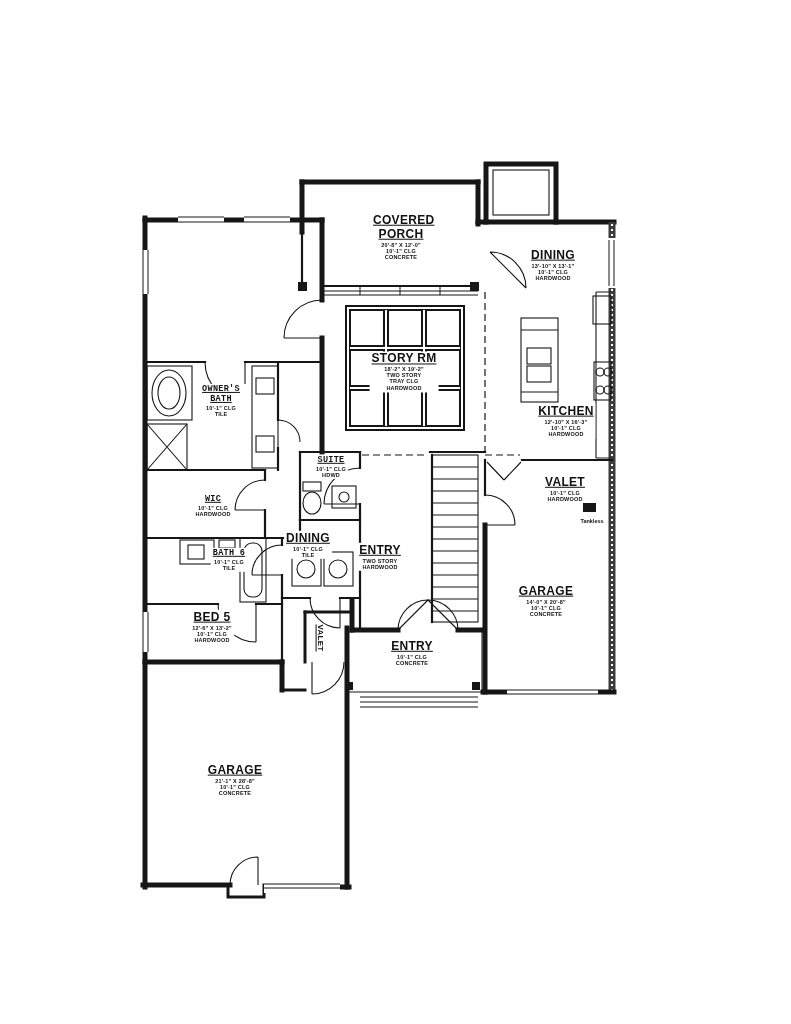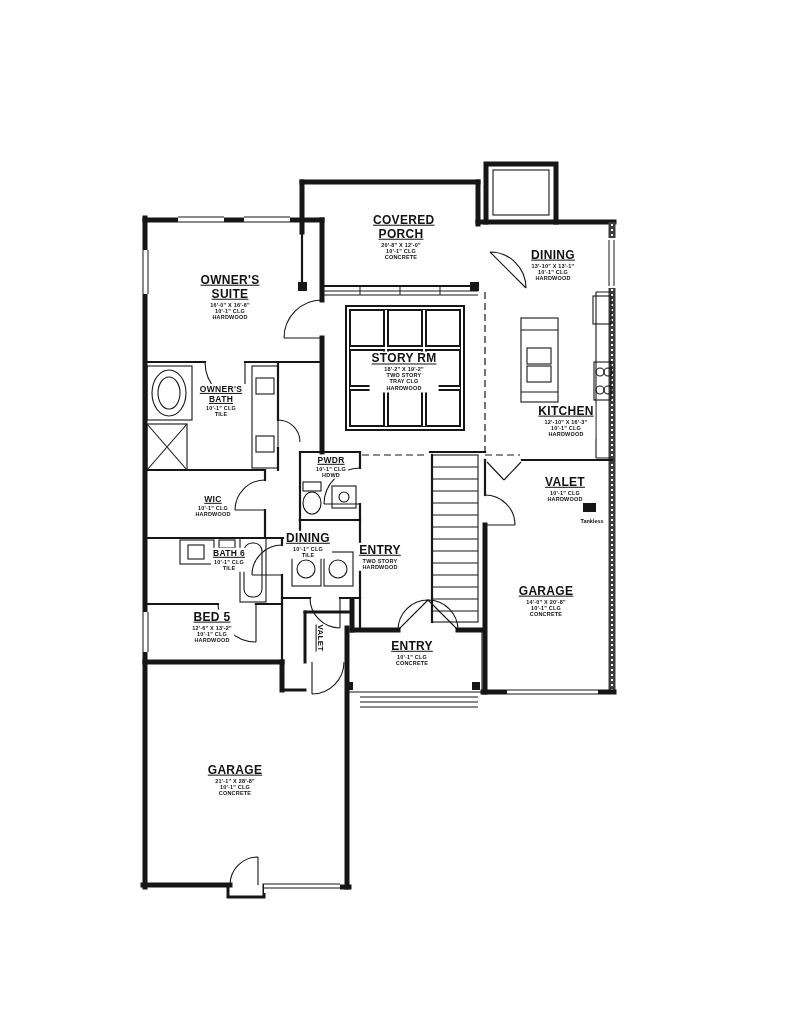--- a/index.html
+++ b/index.html
@@ -16,21 +16,21 @@
   .wgx{stroke:#ffffff;stroke-width:2;stroke-dasharray:2 3;fill:none;}
   .post{fill:#161616;stroke:none;}
   .gridbar{stroke:#161616;stroke-width:6;fill:none;}
   .gridcore{stroke:#ffffff;stroke-width:2;fill:none;}
   .winbg{fill:#ffffff;stroke:none;}
   .win{stroke:#161616;stroke-width:1;fill:none;}
   .room-label{position:absolute;transform:translate(-50%,-50%);text-align:center;
               background:#fff;padding:1px 2px;line-height:1.15;}
   .rn{display:block;font-weight:bold;font-size:12px;letter-spacing:.3px;
       text-decoration:underline;white-space:pre-line;}
-  .rn-sm{font-size:8.5px;}
+  .rn-sm{font-size:8.5px;font-family:Liberation Mono, monospace;}
   .rs{display:block;font-weight:bold;font-size:5.5px;letter-spacing:.2px;}
   .vert{transform:translate(-50%,-50%) rotate(90deg);background:transparent;}
   .vert .rn{font-size:8px;}
   .tiny{font-weight:bold;font-size:5.5px;background:transparent;}
 </style>
 </head>
 <body>
 
 <div id="page">
 
@@ -260,26 +260,20 @@
     <path class="w1" d="M347,692 H482"></path>
   </g>
   <g>
     <rect class="post" x="298" y="282" width="9" height="9"></rect>
     <rect class="post" x="470" y="282" width="9" height="9"></rect>
     <rect class="post" x="345" y="682" width="8" height="8"></rect>
     <rect class="post" x="472" y="682" width="8" height="8"></rect>
   </g>
 </svg>
 
-  <div class="room-label" style="left:230px;top:297px;width:72px">
-    <span class="rn">OWNER'S SUITE</span>
-    <span class="rs">16'-0" X 16'-6"</span>
-    <span class="rs">10'-1" CLG</span>
-    <span class="rs">HARDWOOD</span>
-  </div>
 
   <div class="room-label" style="left:401px;top:237px;width:56px">
     <span class="rn">COVERED PORCH</span>
     <span class="rs">20'-8" X 12'-0"</span>
     <span class="rs">10'-1" CLG</span>
     <span class="rs">CONCRETE</span>
   </div>
 
   <div class="room-label" style="left:553px;top:265px">
     <span class="rn">DINING</span>
@@ -303,21 +297,21 @@
     <span class="rs">HARDWOOD</span>
   </div>
 
   <div class="room-label" style="left:221px;top:401px;width:52px">
     <span class="rn rn-sm">OWNER'S BATH</span>
     <span class="rs">10'-1" CLG</span>
     <span class="rs">TILE</span>
   </div>
 
   <div class="room-label" style="left:331px;top:467px">
-    <span class="rn rn-sm">PWDR</span>
+    <span class="rn rn-sm">SUITE</span>
     <span class="rs">10'-1" CLG</span>
     <span class="rs">HDWD</span>
   </div>
 
   <div class="room-label" style="left:213px;top:506px">
     <span class="rn rn-sm">WIC</span>
     <span class="rs">10'-1" CLG</span>
     <span class="rs">HARDWOOD</span>
   </div>
 

